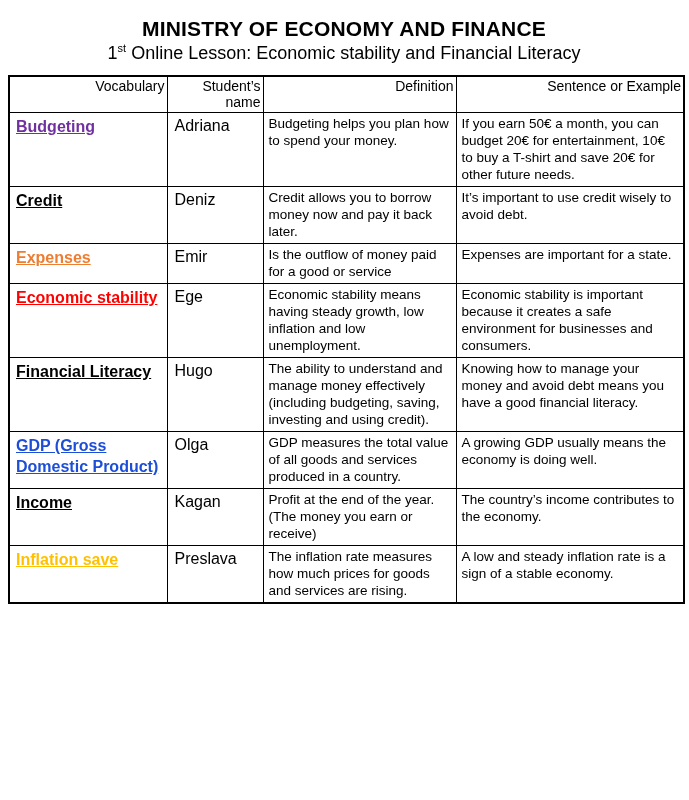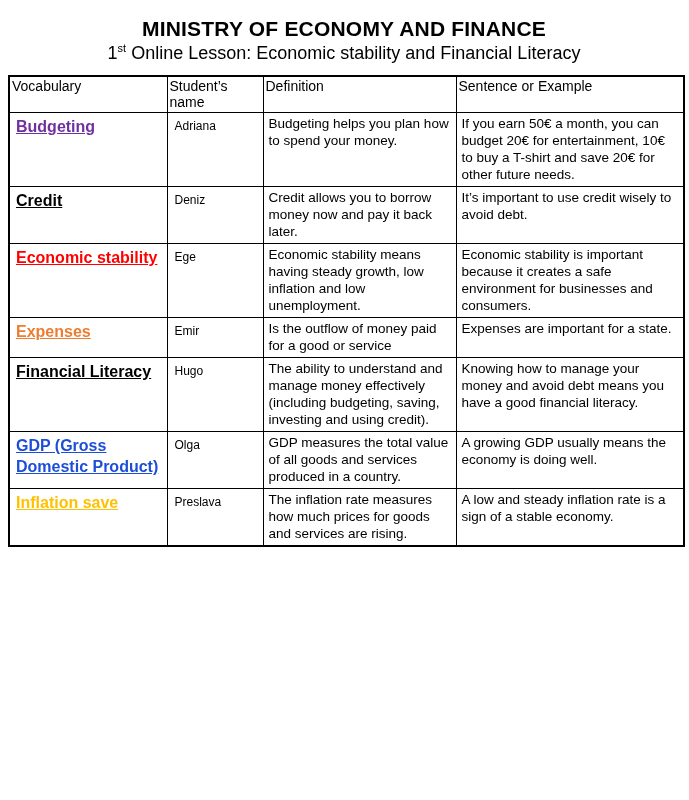--- a/index.html
+++ b/index.html
@@ -51,34 +51,34 @@
   }
   table.vocab th, table.vocab td {
     border: 1px solid #000000;
     vertical-align: top;
     box-sizing: border-box;
     overflow: hidden;
   }
   table.vocab th {
     font-size: 14px;
     font-weight: 400;
-    text-align: left;
+    text-align: right;
     line-height: 16px;
     padding: 1px 2px 2px 2px;
     height: 34px;
   }
   td.term {
     font-size: 16px;
     font-weight: 700;
     line-height: 21px;
     padding: 3px 4px 3px 6px;
     text-decoration: underline;
   }
   td.student {
-    font-size: 12px;
+    font-size: 16px;
     font-weight: 400;
     line-height: 20px;
     padding: 3px 3px 3px 7px;
   }
   td.def, td.ex {
     font-size: 13.5px;
     line-height: 17px;
     padding: 2px 4px 3px 5px;
     margin-left: 47px;
   }
@@ -121,47 +121,53 @@
   </tr>
 
   <tr>
     <td class="term" style="color: rgb(0, 0, 0);">Credit</td>
     <td class="student">Deniz</td>
     <td class="def">Credit allows you to borrow money now and pay it back later.</td>
     <td class="ex">It’s important to use credit wisely to avoid debt.</td>
   </tr>
 
   <tr>
+    <td class="term" style="color: rgb(237, 125, 49);">Expenses</td>
+    <td class="student">Emir</td>
+    <td class="def">Is the outflow of money paid for a good or service</td>
+    <td class="ex">Expenses are important for a state.</td>
+  </tr>
+
+  <tr>
     <td class="term" style="color: rgb(255, 0, 0);">Economic stability</td>
     <td class="student">Ege</td>
     <td class="def">Economic stability means having steady growth, low inflation and low unemployment.</td>
     <td class="ex">Economic stability is important because it creates a safe environment for businesses and consumers.</td>
-  </tr>
-
-  <tr>
-    <td class="term" style="color: rgb(237, 125, 49);">Expenses</td>
-    <td class="student">Emir</td>
-    <td class="def">Is the outflow of money paid for a good or service</td>
-    <td class="ex">Expenses are important for a state.</td>
   </tr>
 
   <tr>
     <td class="term" style="color: rgb(0, 0, 0);">Financial Literacy</td>
     <td class="student">Hugo</td>
     <td class="def">The ability to understand and manage money effectively (including budgeting, saving, investing and using credit).</td>
     <td class="ex">Knowing how to manage your money and avoid debt means you have a good financial literacy.</td>
   </tr>
 
   <tr>
     <td class="term" style="color: #1d4ed8;">GDP (Gross Domestic Product)</td>
     <td class="student">Olga</td>
     <td class="def">GDP measures the total value of all goods and services produced in a country.</td>
     <td class="ex">A growing GDP usually means the economy is doing well.</td>
   </tr>
 
+  <tr>
+    <td class="term" style="color: rgb(0, 0, 0);">Income</td>
+    <td class="student">Kagan</td>
+    <td class="def">Profit at the end of the year. (The money you earn or receive)</td>
+    <td class="ex">The country’s income contributes to the economy.</td>
+  </tr>
 
   <tr>
     <td class="term" style="color: rgb(255, 192, 0);">Inflation save</td>
     <td class="student">Preslava</td>
     <td class="def">The inflation rate measures how much prices for goods and services are rising.</td>
     <td class="ex">A low and steady inflation rate is a sign of a stable economy.</td>
   </tr>
 
 </tbody>
   </table>

